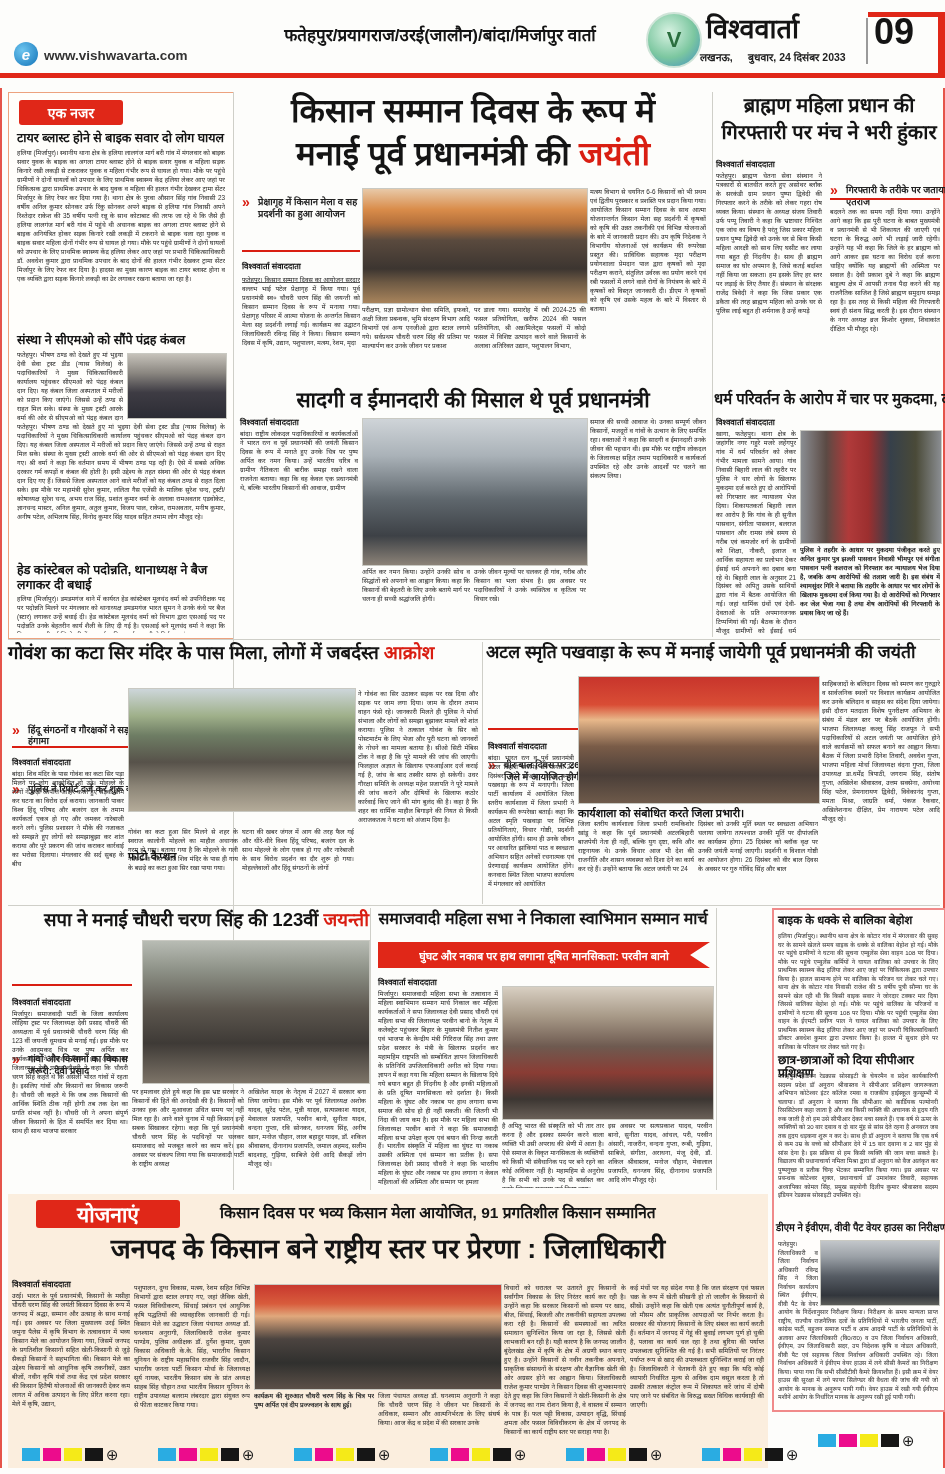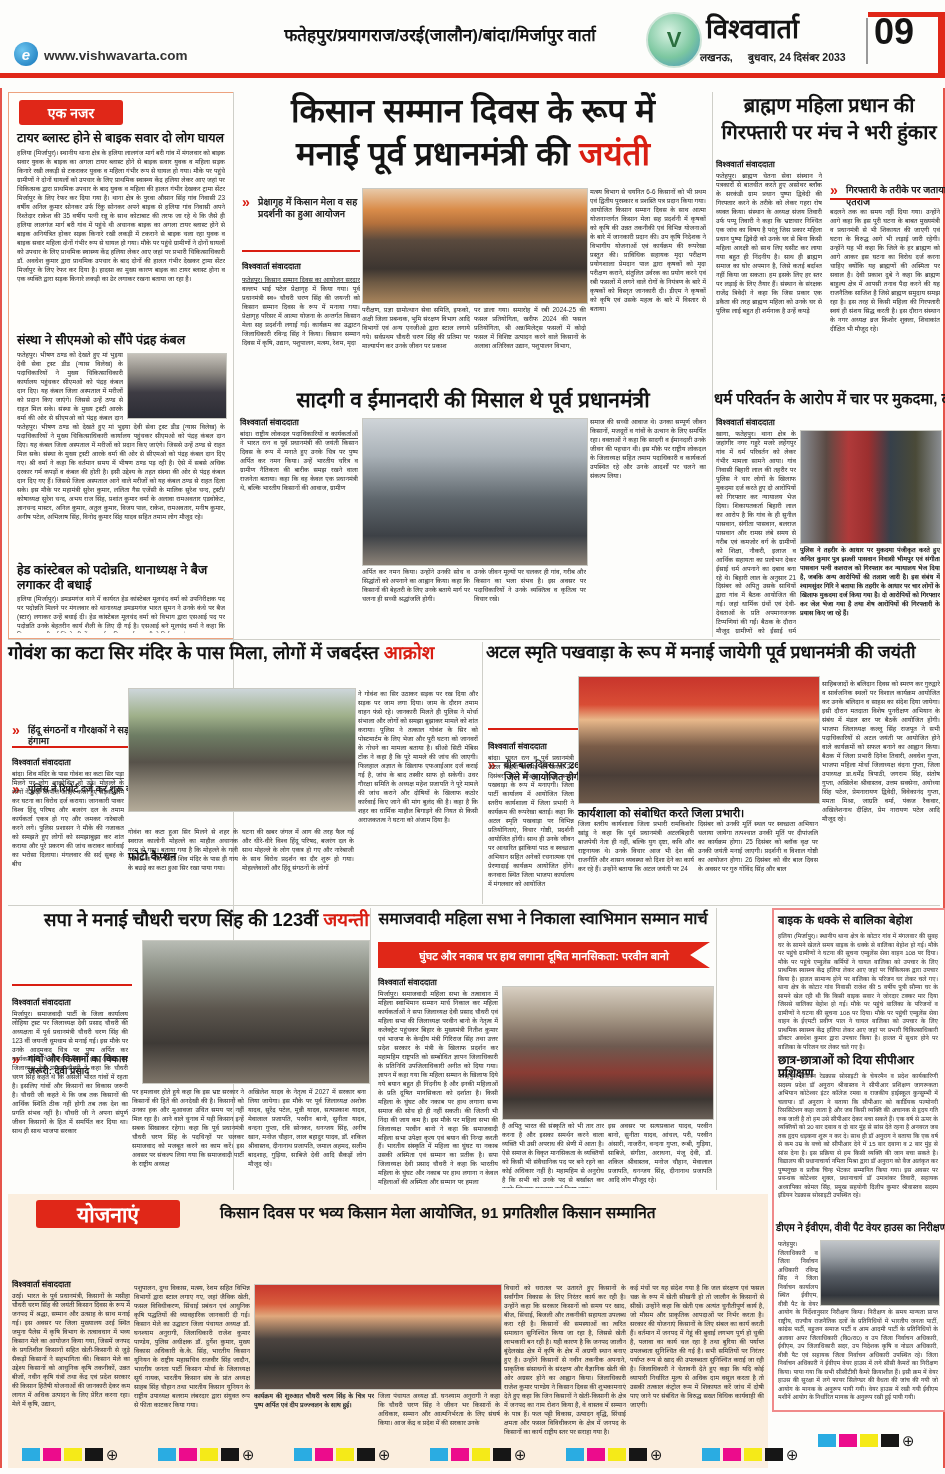--- a/index.html
+++ b/index.html
@@ -170,20 +170,21 @@
     <div class="body-txt" style="position:absolute;left:4px;top:162px;width:160px;height:148px;font-size:6.1px;">फतेहपुर। इंडियन रेडक्रास सोसाइटी के चेयरमैन व प्रदेश कार्यकारिणी सदस्य प्रदेश डॉ अनुराग श्रीवास्तव ने सीपीआर प्रशिक्षण जागरूकता अभियान कोटेश्वर इंटर कॉलेज रमवा व राजकीय हाईस्कूल कुन्सुम्भी में चलाया। डॉ अनुराग ने बताया कि सीपीआर को कार्डियक पल्मोनरी रिससिटेशन कहा जाता है और जब किसी व्यक्ति की अचानक से हृदय गति रुक जाती है तो हम उसे सीपीआर देकर बचा सकते हैं। एक वर्ष से ऊपर के व्यक्तियों को 30 बार दबाव व दो बार मुंह से सांस देते रहना है अनवरत जब तक हृदय धड़कना शुरू न कर दे। साथ ही डॉ अनुराग ने बताया कि एक वर्ष से कम उम्र के बच्चे को सीपीआर देने में 15 बार दबाना व 2 बार मुंह से सांस देना है। इस प्रक्रिया से हम किसी व्यक्ति की जान बचा सकते है। विद्यालय की प्रधानाचार्या नमिता मिश्रा द्वारा डॉ अनुराग को बैज अलंकृत कर पुष्पगुच्छ व प्रतीक चिन्ह भेंटकर सम्मानित किया गया। इस अवसर पर प्रबन्धक कोटेश्वर शुक्ल, प्रधानाचार्य डॉ उमाशंकर तिवारी, सहायक अध्यापिका कोमल सिंह, प्रमुख सहयोगी दिलीप कुमार श्रीवास्तव सदस्य इंडियन रेडक्रास सोसाइटी उपस्थित रहे।</div>
     <div class="hl" style="position:absolute;left:2px;top:312px;width:166px;font-size:10.5px;white-space:nowrap;transform:scaleX(0.92);transform-origin:left;">डीएम ने ईवीएम, वीवी पैट वेयर हाउस का निरीक्षण किया</div>
     <div class="body-txt" style="position:absolute;left:4px;top:330px;width:40px;height:66px;font-size:6.1px;">फतेहपुर। जिलाधिकारी व जिला निर्वाचन अधिकारी रविन्द्र सिंह ने जिला निर्वाचन कार्यालय स्थित ईवीएम, वीवी पैट के वेयर हाउस के नैमित्तिक आनन्दिक सुरक्षा की स्थिति का भारत निर्वाचन</div>
     <div class="photo ph-dm" style="position:absolute;left:46px;top:330px;width:118px;height:64px;"></div>
     <div class="body-txt" style="position:absolute;left:4px;top:398px;width:160px;height:96px;font-size:6.1px;">आयोग के निर्देशानुसार निरीक्षण किया। निरीक्षण के समय मान्यता प्राप्त राष्ट्रीय, राज्यीय राजनैतिक दलों के प्रतिनिधियों में भारतीय जनता पार्टी, कांग्रेस पार्टी, बहुजन समाज पार्टी व आम आदमी पार्टी के प्रतिनिधियों के अलावा अपर जिलाधिकारी (वि0/रा0) व उप जिला निर्वाचन अधिकारी, ईवीएम, उप जिलाधिकारी सदर, उप निदेशक कृषि व नोडल अधिकारी, वीवी पैट एवं सहायक जिला निर्वाचन अधिकारी उपस्थित रहे। जिला निर्वाचन अधिकारी ने ईवीएम वेयर हाउस में लगे सीसी कैमरों का निरीक्षण किया। पाया गया कि सभी सीसीटीवी कैमरे क्रियाशील हैं। इसी क्रम में वेयर हाउस की सुरक्षा में लगे फायर सिलेण्डर की वैधता की जांच की गयी जो आयोग के मानक के अनुरूप पायी गयी। वेयर हाउस में रखी गयी ईवीएम मशीनें आयोग के निर्धारित मानक के अनुरूप रखी हुई पायी गयी।</div>
   </div>
 
   <div class="abs" style="left:8px;top:1194px;width:760px;height:274px;background:#fbeede;"></div>
   <div class="abs label-box" style="left:36px;top:1200px;width:144px;height:28px;font-size:21px;">योजनाएं</div>
   <div class="abs hl" style="left:220px;top:1204px;width:520px;font-size:15.5px;white-space:nowrap;">किसान दिवस पर भव्य किसान मेला आयोजित, 91 प्रगतिशील किसान सम्मानित</div>
+  <div class="abs hl center" style="left:30px;top:1234px;width:716px;font-size:27px;">जनपद के किसान बने राष्ट्रीय स्तर पर प्रेरणा : जिलाधिकारी</div>
   <div class="abs byline" style="left:12px;top:1278px;width:118px;">विश्ववार्ता संवाददाता</div>
   <div class="abs body-txt" style="left:12px;top:1292px;width:118px;height:172px;">उरई। भारत के पूर्व प्रधानमंत्री, किसानों के मसीहा चौधरी चरण सिंह की जयंती किसान दिवस के रूप में जनपद में श्रद्धा, सम्मान और उत्साह के साथ मनाई गई। इस अवसर पर जिला मुख्यालय उरई स्थित जमुना पैलेस में कृषि विभाग के तत्वावधान में भव्य किसान मेले का आयोजन किया गया, जिसमें जनपद के प्रगतिशील किसानों सहित खेती-किसानी से जुड़े सैकड़ों किसानों ने सहभागिता की। किसान मेले का उद्देश्य किसानों को आधुनिक कृषि तकनीकों, उन्नत बीजों, नवीन कृषि यंत्रों तथा केंद्र एवं प्रदेश सरकार की किसान हितैषी योजनाओं की जानकारी देकर कम लागत में अधिक उत्पादन के लिए प्रेरित करना रहा। मेले में कृषि, उद्यान,</div>
   <div class="abs body-txt" style="left:134px;top:1284px;width:116px;height:180px;">पशुपालन, दुग्ध विकास, मत्स्य, रेशम सहित विभिन्न विभागों द्वारा स्टाल लगाए गए, जहां जैविक खेती, फसल विविधीकरण, सिंचाई प्रबंधन एवं आधुनिक कृषि पद्धतियों की व्यावहारिक जानकारी दी गई। किसान मेले का उद्घाटन जिला पंचायत अध्यक्ष डॉ. घनश्याम अनुरागी, जिलाधिकारी राजेश कुमार पाण्डेय, पुलिस अधीक्षक डॉ. दुर्गेश कुमार, मुख्य विकास अधिकारी के.के. सिंह, भारतीय किसान यूनियन के राष्ट्रीय महासचिव राजवीर सिंह जादौन, भारतीय जनता पार्टी किसान मोर्चा के जिलाध्यक्ष सूर्य नायक, भारतीय किसान संघ के प्रांत अध्यक्ष साहब सिंह चौहान तथा भारतीय किसान यूनियन के राष्ट्रीय उपाध्यक्ष बलराम लंबरदार द्वारा संयुक्त रूप से फीता काटकर किया गया।</div>
   <div class="abs photo ph-bottom" style="left:254px;top:1284px;width:246px;height:104px;"></div>
   <div class="abs body-txt" style="left:254px;top:1392px;width:120px;height:72px;font-weight:700;">कार्यक्रम की शुरुआत चौधरी चरण सिंह के चित्र पर पुष्प अर्पित एवं दीप प्रज्ज्वलन के साथ हुई।</div>
   <div class="abs body-txt" style="left:378px;top:1392px;width:122px;height:72px;">जिला पंचायत अध्यक्ष डॉ. घनश्याम अनुरागी ने कहा कि चौधरी चरण सिंह ने जीवन भर किसानों के अधिकार, सम्मान और आत्मनिर्भरता के लिए संघर्ष किया। आज केंद्र व प्रदेश में की सरकार उनके</div>
   <div class="abs body-txt" style="left:504px;top:1284px;width:122px;height:180px;">विचारों को धरातल पर उतारते हुए किसानों के सर्वांगीण विकास के लिए निरंतर कार्य कर रही है। उन्होंने कहा कि सरकार किसानों को समय पर खाद, बीज, सिंचाई, बिजली और तकनीकी सहायता उपलब्ध करा रही है। किसानों की समस्याओं का त्वरित समाधान सुनिश्चित किया जा रहा है, जिससे खेती लाभकारी बन रही है। यही कारण है कि जनपद जालौन बुंदेलखंड क्षेत्र में कृषि के क्षेत्र में अग्रणी स्थान बनाए हुए है। उन्होंने किसानों से नवीन तकनीक अपनाने, प्राकृतिक संसाधनों के संरक्षण और वैज्ञानिक खेती की ओर अग्रसर होने का आह्वान किया। जिलाधिकारी राजेश कुमार पाण्डेय ने किसान दिवस की शुभकामनाएं देते हुए कहा कि जिन किसानों ने खेती-किसानी के क्षेत्र में जनपद का नाम रोशन किया है, वे वास्तव में सम्मान के पात्र हैं। फल पट्टी विकास, उत्पादन वृद्धि, सिंचाई क्षमता और फसल विविधीकरण के क्षेत्र में जनपद के किसानों का कार्य राष्ट्रीय स्तर पर सराहा गया है।</div>
   <div class="abs body-txt" style="left:630px;top:1284px;width:134px;height:180px;">कई मंचों पर यह संदेश गया है कि जल संरक्षण एवं फसल चक्र के रूप में खेती सीखनी हो तो जालौन के किसानों से सीखें। उन्होंने कहा कि खेती एक अत्यंत चुनौतीपूर्ण कार्य है, जो मौसम और प्राकृतिक आपदाओं पर निर्भर करता है। सरकार की योजनाएं किसानों के लिए संबल का कार्य करती हैं। वर्तमान में जनपद में गेहूं की बुवाई लगभग पूर्ण हो चुकी है, पलावा का कार्य चल रहा है तथा बुरिया की पर्याप्त उपलब्धता सुनिश्चित की गई है। सभी समितियों पर निरंतर पर्याप्त रूप से खाद की उपलब्धता सुनिश्चित कराई जा रही है। जिलाधिकारी ने चेतावनी देते हुए कहा कि यदि कोई व्यापारी निर्धारित मूल्य से अधिक दाम वसूल करता है तो उसकी तत्काल कंट्रोल रूम में शिकायत करें जांच में दोषी पाए जाने पर संबंधित के विरुद्ध सख्त विधिक कार्यवाही की जाएगी।</div>
 
   <div class="cmyk" style="left:22px;top:1448px;">

